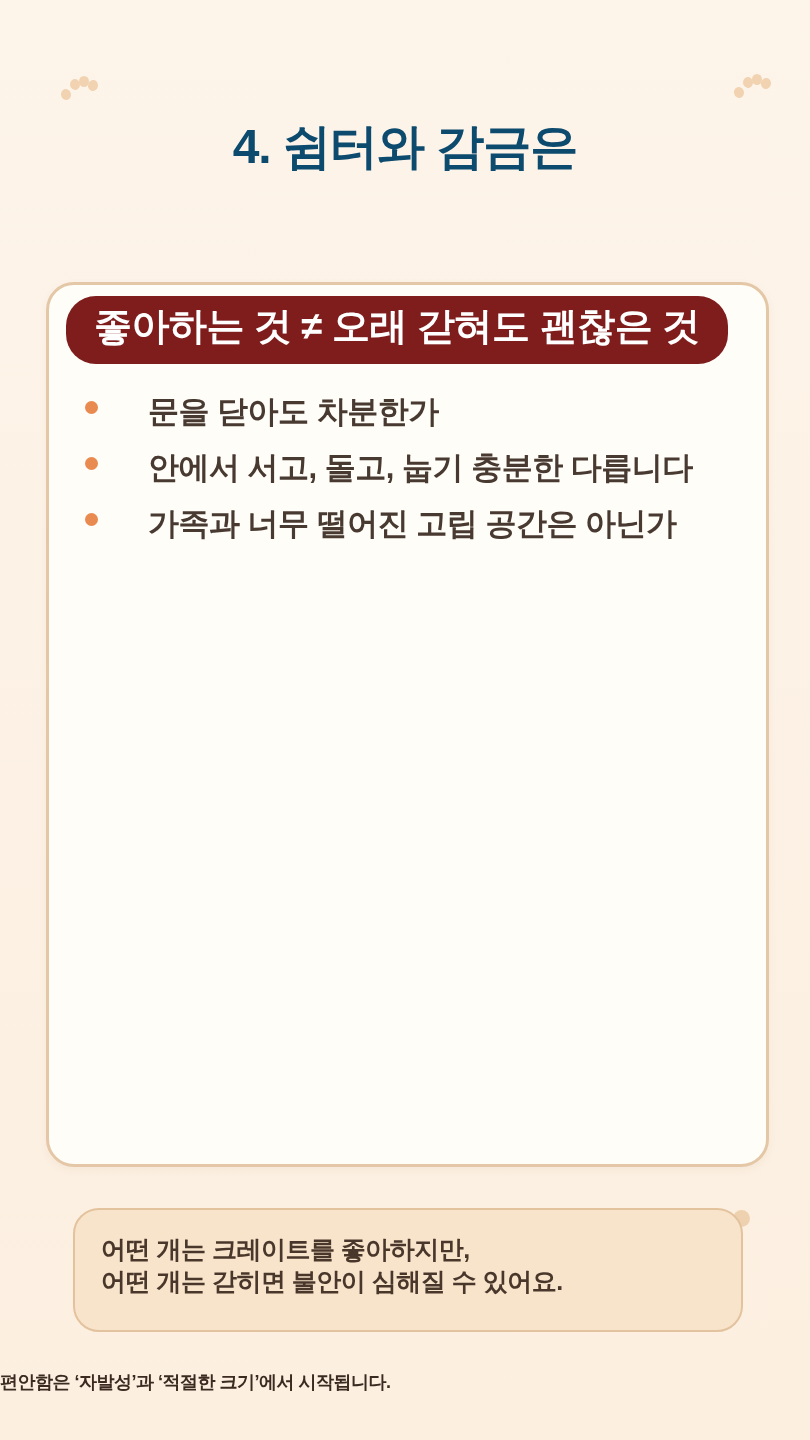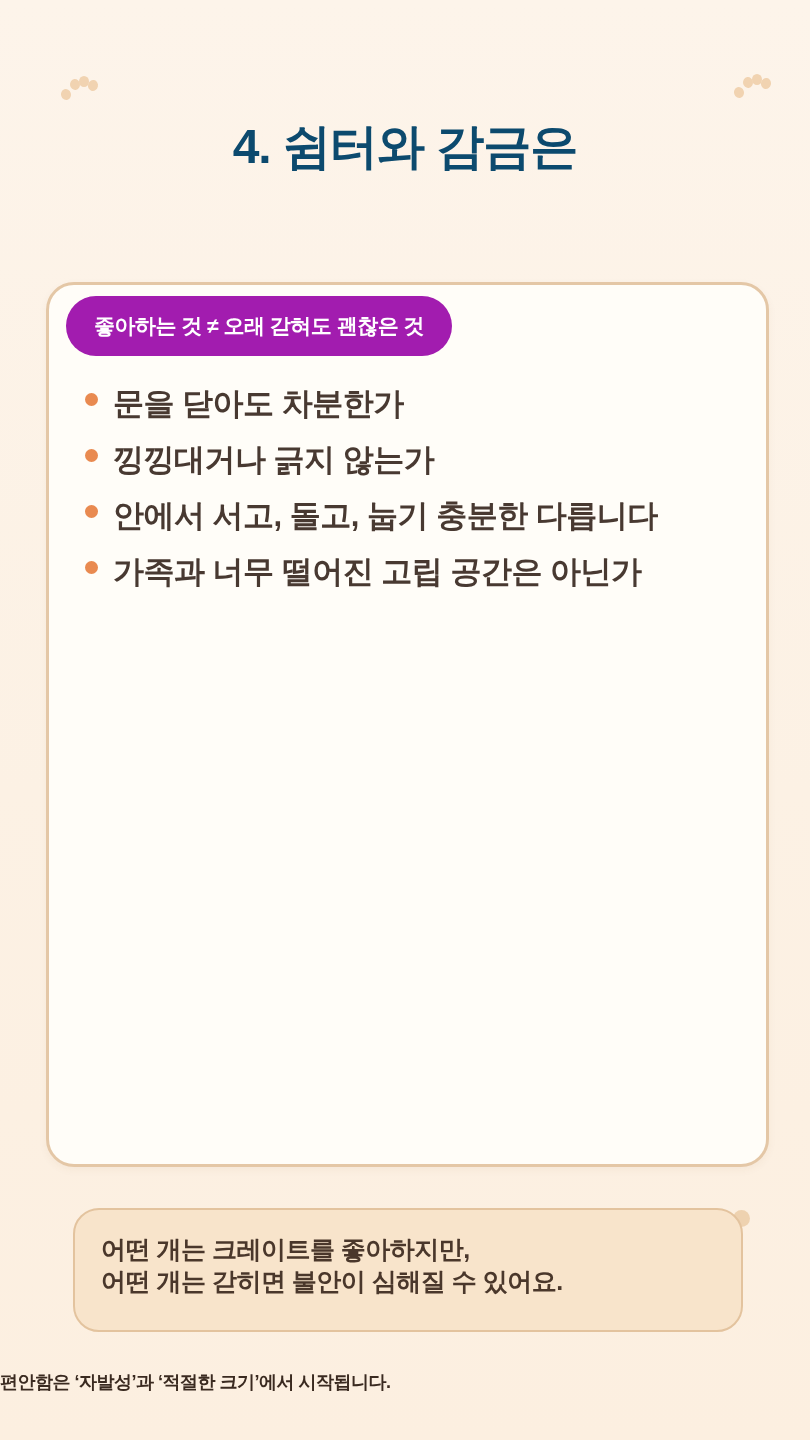--- a/index.html
+++ b/index.html
@@ -39,39 +39,40 @@
     width: 723px; height: 885px;
     background: #fffdf8;
     border: 3px solid #e4c7a6;
     border-radius: 28px;
     box-shadow: 0 3px 8px rgba(120, 80, 40, 0.05);
   }
   .badge {
     display: inline-block;
     margin: 11px 0 0 17px;
     padding: 0 28px;
-    height: 60px; line-height: 60px;
-    background: #a21caf;
+    height: 68px; line-height: 60px;
+    background: #7f1d1d;
     border-radius: 30px;
     color: #ffffff;
-    font-size: 21px; font-weight: 800;
+    font-size: 38px; font-weight: 800;
     letter-spacing: -0.5px;
     white-space: nowrap;
   }
   .checklist {
     list-style: none;
     margin-top: 31px;
     padding-left: 36px;
   }
   .checklist li {
     display: flex; align-items: center;
     margin-bottom: 23px;
     font-size: 31px; font-weight: 600; line-height: 33px;
     letter-spacing: -0.5px;
     color: #483931;
+    gap: 35px;
   }
   .bullet-dot {
     flex: 0 0 auto;
     width: 13px; height: 13px;
     margin-right: 15px;
     background: #e98a50;
     border-radius: 50%;
     align-self: flex-start;
     margin-top: 6px;
   }
@@ -127,24 +128,20 @@
 
 <div class="card">
   <div class="badge">좋아하는 것 ≠ 오래 갇혀도 괜찮은 것</div>
   <ul class="checklist">
     <li>
       <span class="bullet-dot"></span>
       <span>문을 닫아도 차분한가</span>
     </li>
     <li>
       <span class="bullet-dot"></span>
-      <span>낑낑대거나 긁지 않는가</span>
-    </li>
-    <li>
-      <span class="bullet-dot"></span>
       <span>안에서 서고, 돌고, 눕기 충분한 다릅니다</span>
     </li>
     <li>
       <span class="bullet-dot"></span>
       <span>가족과 너무 떨어진 고립 공간은 아닌가</span>
     </li>
   </ul>
 </div>
 
 <span class="note-accent"></span>

